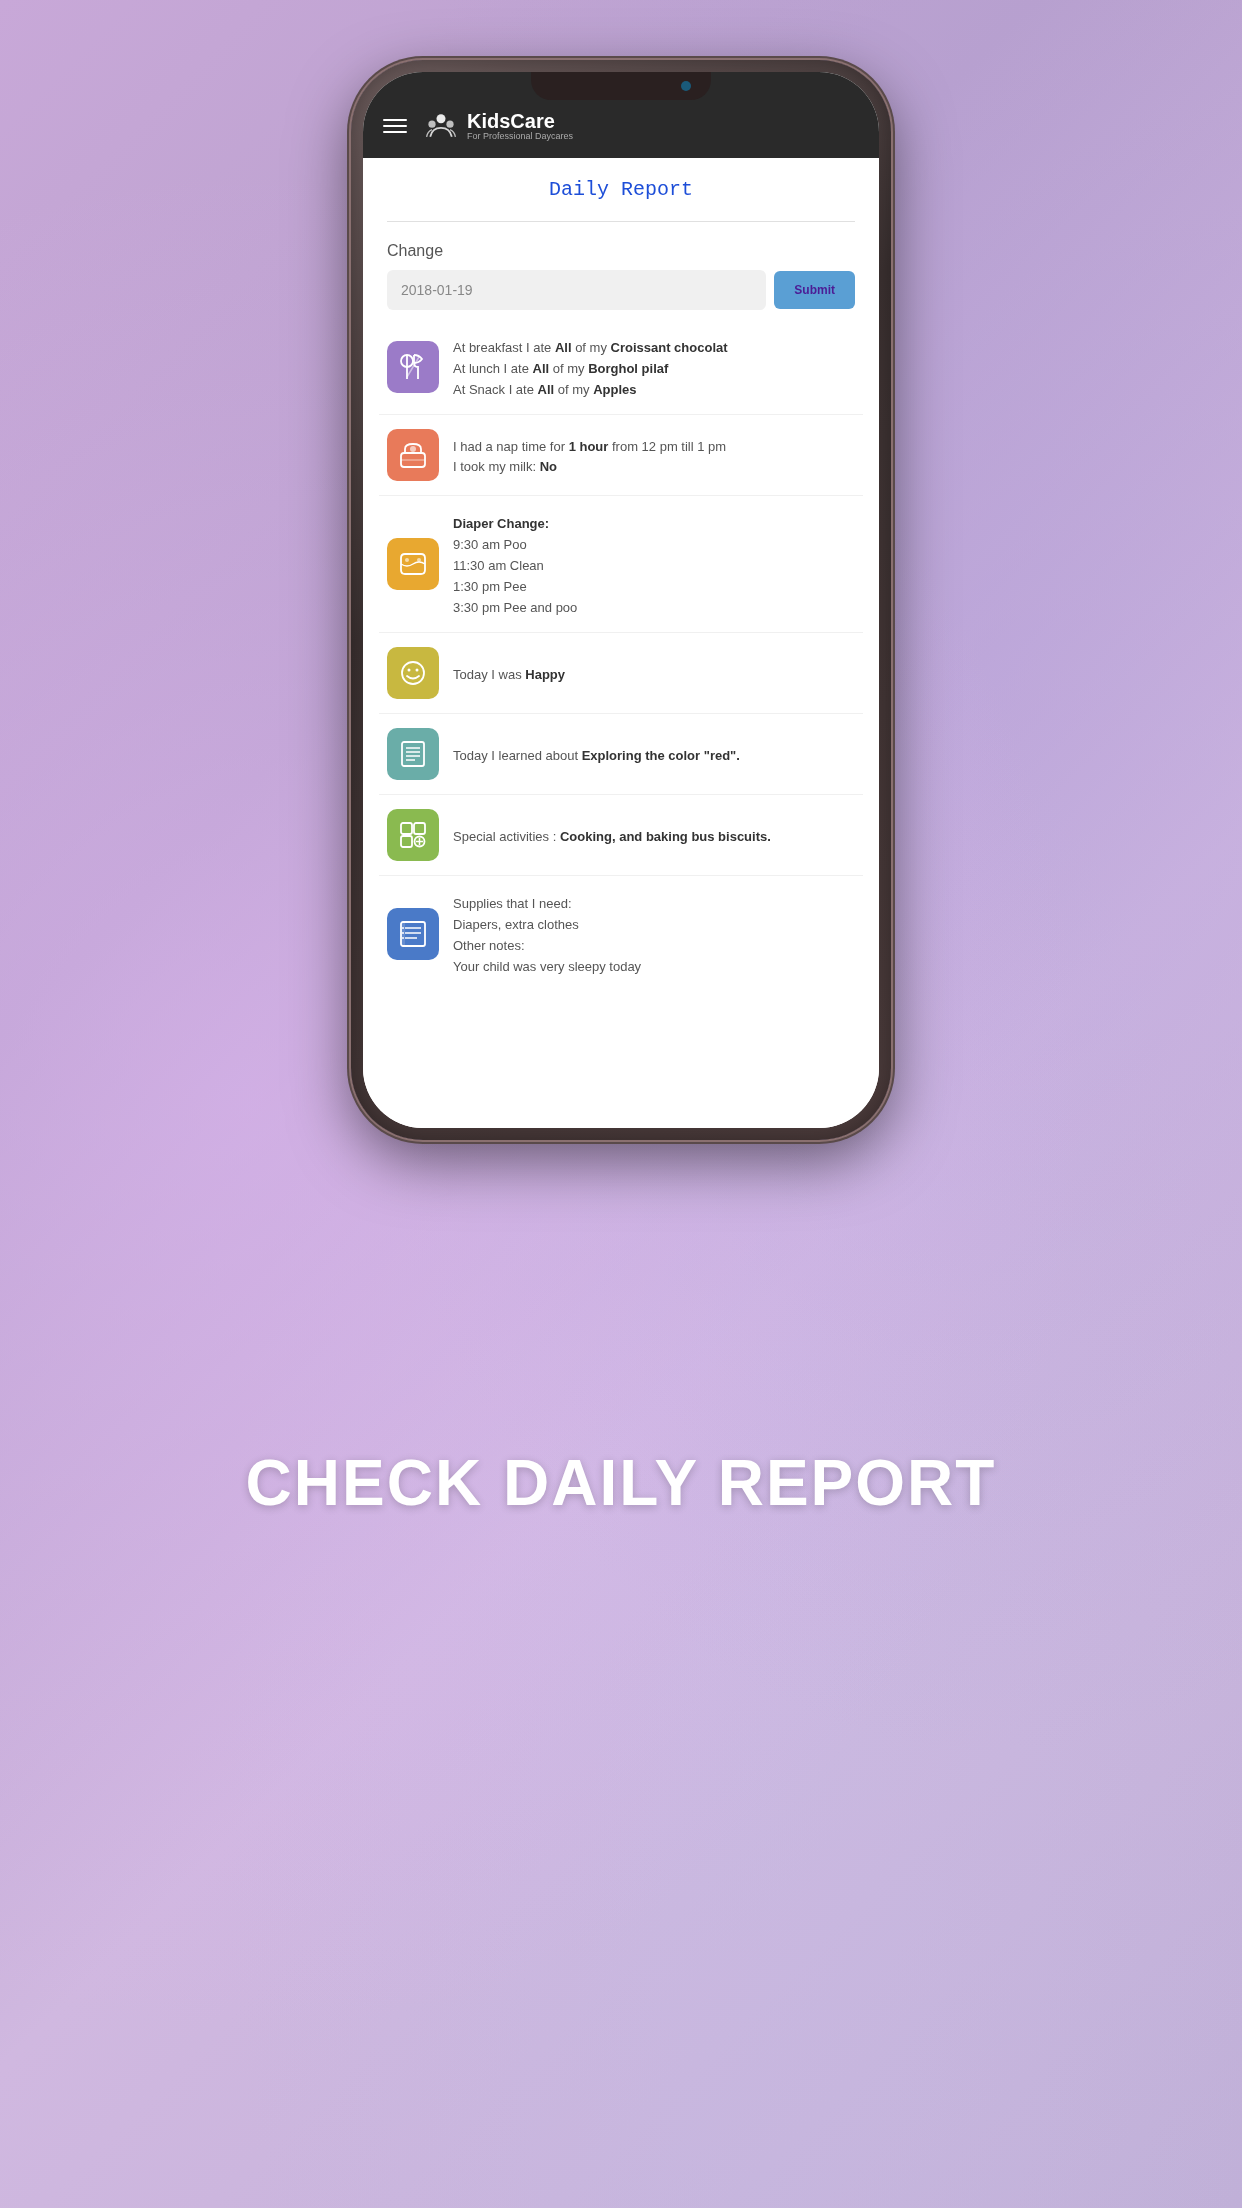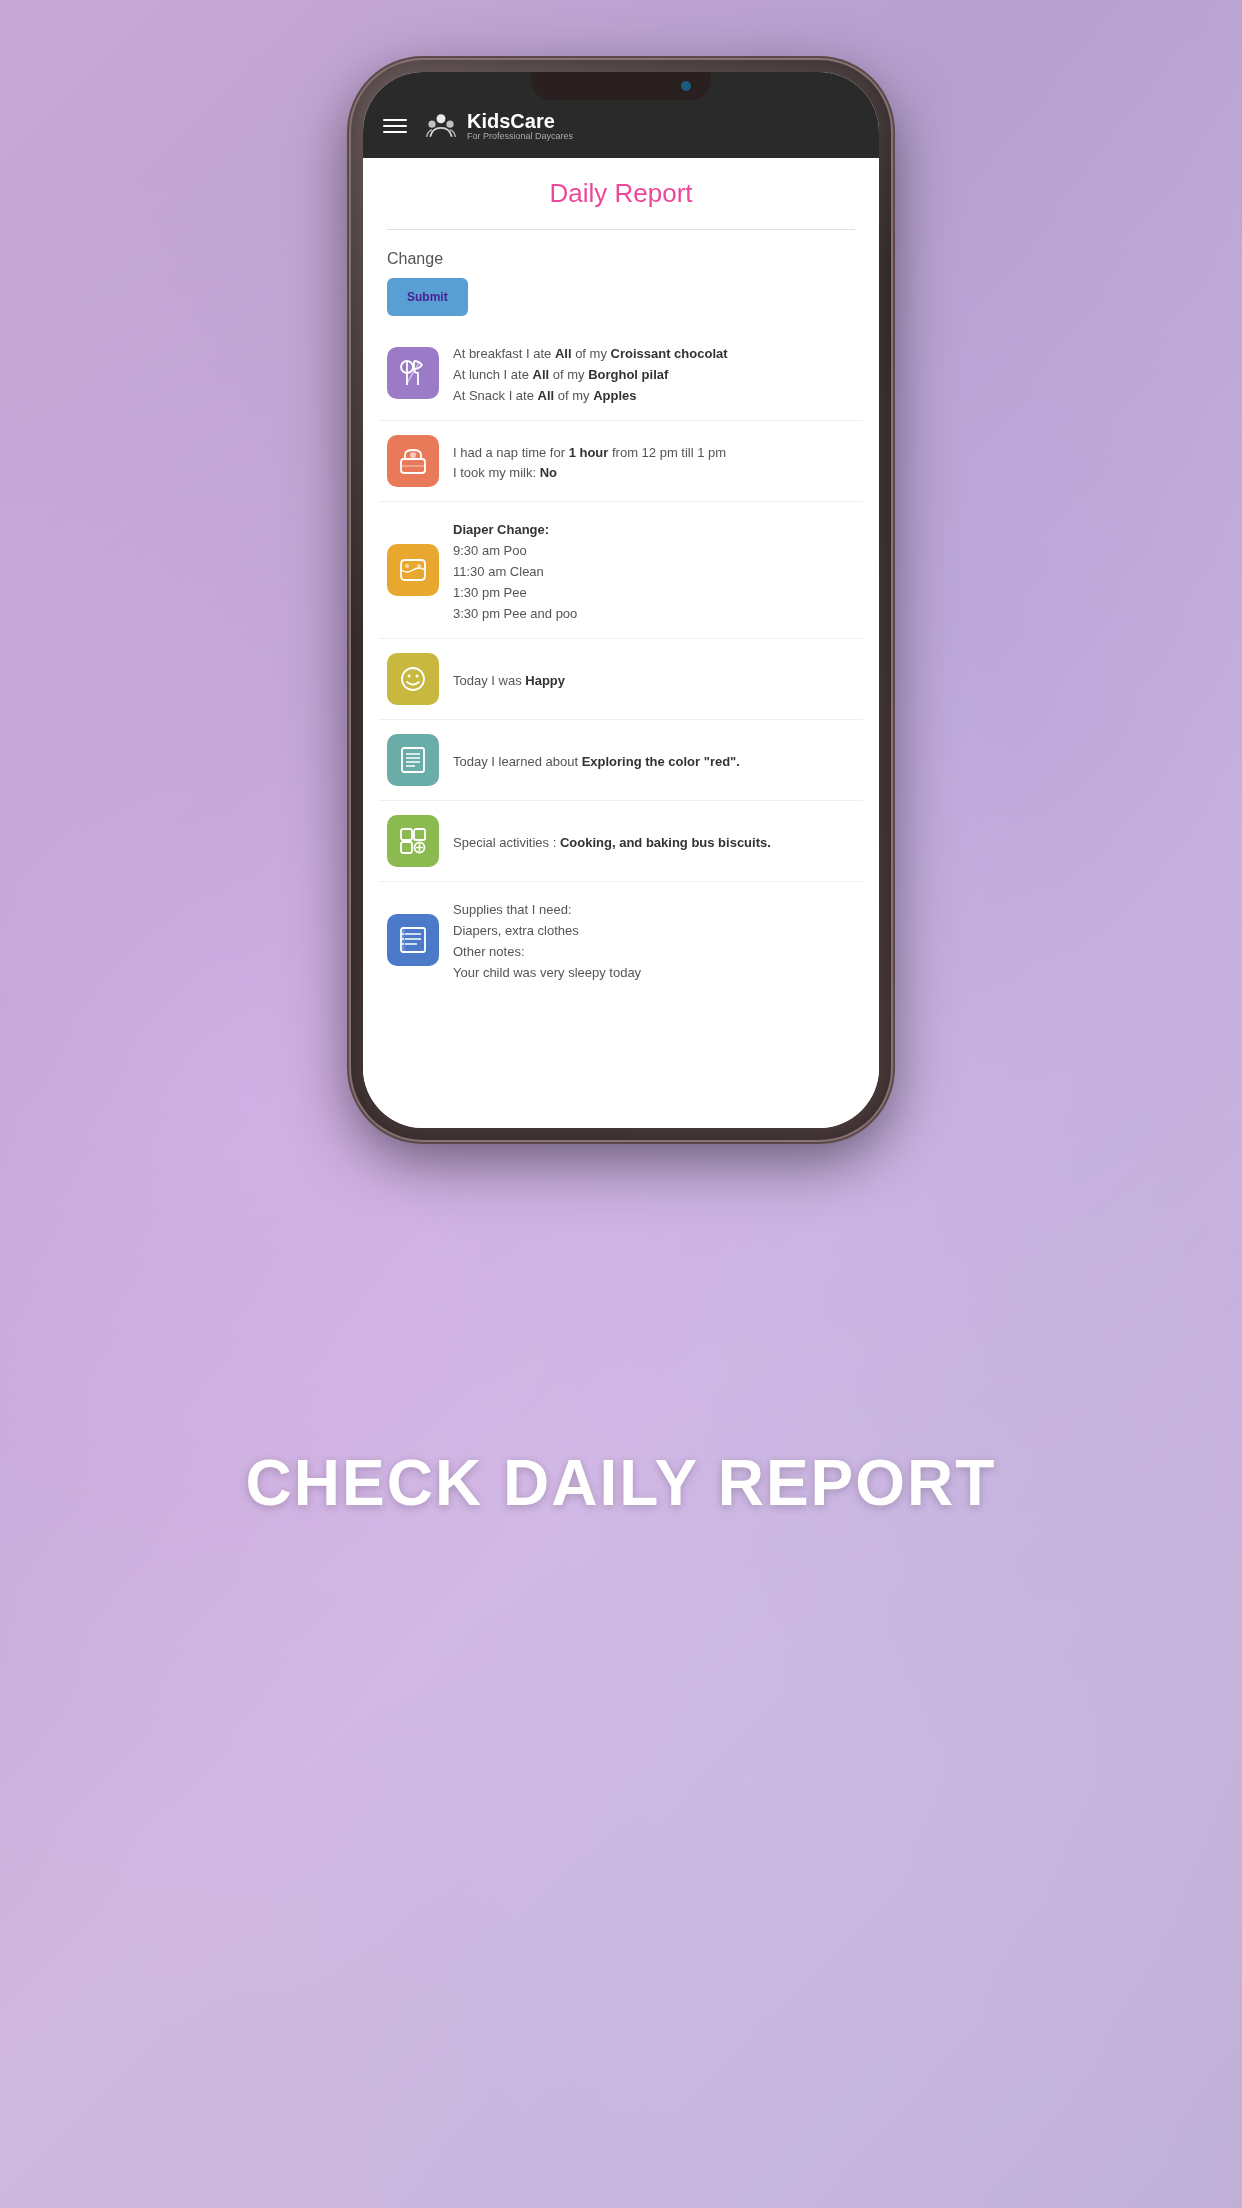--- a/index.html
+++ b/index.html
@@ -159,23 +159,24 @@
       padding: 0 0 20px 0;
     }
 
     
     .page-title-area {
       padding: 20px 24px 10px;
       text-align: center;
     }
 
     .page-title {
-      font-size: 26px;
+      font-size: 20px;
       font-weight: 400;
-      color: #ec4899;
+      color: #1d4ed8;
+      font-family: Liberation Mono, monospace;
     }
 
     .divider {
       height: 1px;
       background: #e0e0e0;
       margin: 10px 24px;
     }
 
     
     .change-section {
@@ -322,20 +323,21 @@
         <div class="app-body">
 
           <div class="page-title-area">
             <h1 class="page-title">Daily Report</h1>
           </div>
           <div class="divider"></div>
 
           <div class="change-section">
             <div class="change-label">Change</div>
             <div class="date-submit-row">
+              <input class="date-input" type="text" value="2018-01-19" style="">
               <button class="submit-btn">Submit</button>
             </div>
           </div>
 
           <div class="report-items">
 
             <div class="report-item">
               <div class="item-icon icon-food">
                 <svg viewBox="0 0 32 32" fill="none" xmlns="http://www.w3.org/2000/svg">
                   <circle cx="10" cy="10" r="6" stroke="white" stroke-width="1.8" fill="none"></circle>

